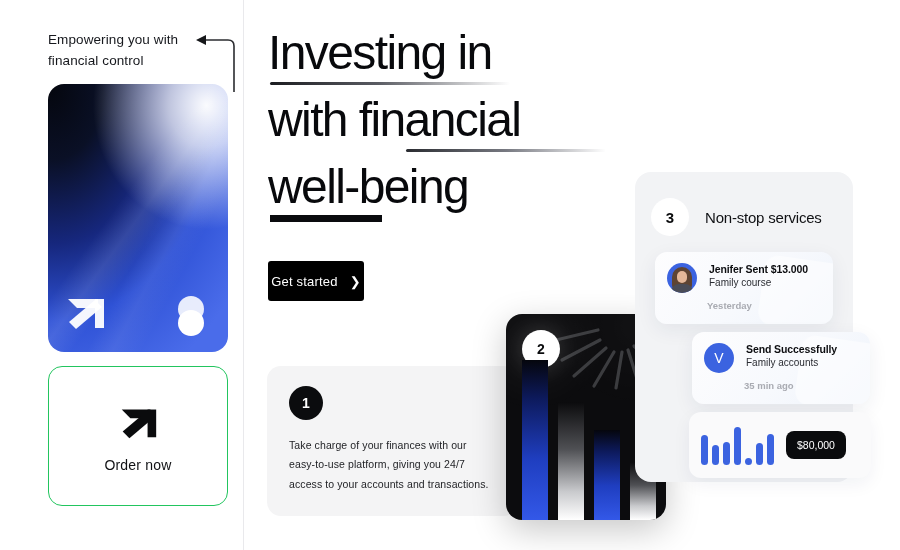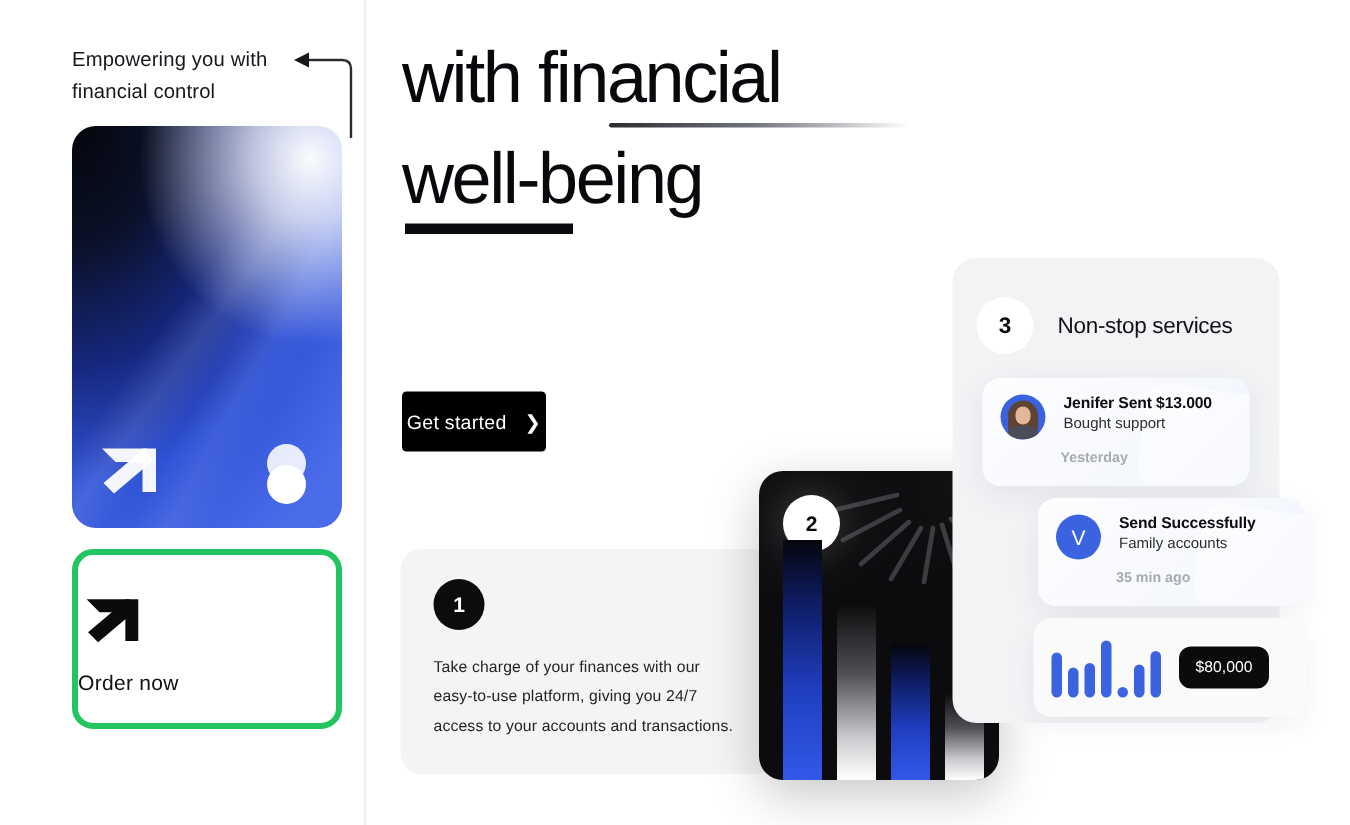--- a/index.html
+++ b/index.html
@@ -37,25 +37,25 @@
   }
   .cc-logo { position: absolute; left: 14px; bottom: 18px; width: 46px; height: 46px; }
   .cc-chip { position: absolute; right: 14px; bottom: 16px; width: 40px; height: 40px; }
   .cc-chip .c1 { position:absolute; left:4px; top:0; width:26px; height:26px; border-radius:50%;
                  background:rgba(255,255,255,.88); }
   .cc-chip .c2 { position:absolute; left:4px; top:14px; width:26px; height:26px; border-radius:50%;
                  background:#ffffff; }
 
   .order-card {
     position: absolute; left: 48px; top: 366px;
-    width: 180px; height: 120px;
-    border: 4px solid #22c55e; border-radius: 14px;
+    width: 180px; height: 140px;
+    border: 1px solid #22c55e; border-radius: 14px;
     background: #fff;
     display: flex; flex-direction: column;
-    align-items: flex-start; justify-content: center; gap: 14px;
+    align-items: center; justify-content: center; gap: 14px;
   }
   .order-card .logo { width: 44px; height: 44px; }
   .order-card .lbl { font-size: 14px; color: #101114; letter-spacing:.2px; }
 
   .vrule { position: absolute; left: 243px; top: 0; width: 1px; height: 550px; background: #e9e9ec; }
 
   
   .headline { position: absolute; left: 268px; top: 26px; width: 400px; }
   .hl-row { position: relative; margin-bottom: 8px; }
   .hl-row .txt {
@@ -208,20 +208,24 @@
       <path d="M33 11 H42 V40 H33 Z" fill="#0a0b0d"></path>
       <path d="M33 12 L40 19 L14 41 L7 34 Z" fill="#0a0b0d"></path>
     </svg>
     <div class="lbl">Order now</div>
   </div>
 
   <div class="vrule"></div>
 
   <div class="headline">
     <div class="hl-row">
+      <div class="txt">Investing in</div>
+      <div class="hl-underline u1"></div>
+    </div>
+    <div class="hl-row">
       <div class="txt">with financial</div>
       <div class="hl-underline u2"></div>
     </div>
     <div class="hl-row">
       <div class="txt">well-being</div>
       <div class="hl-underline u3"></div>
     </div>
   </div>
 
   <button class="cta">
@@ -267,21 +271,21 @@
   <div class="notif n1">
     <div class="sheen"></div>
     <div class="n-row">
       <div class="avatar">
         <div class="hair"></div>
           <div class="face"></div>
           <div class="body"></div>
       </div>
       <div>
         <div class="n-title">Jenifer Sent $13.000</div>
-        <div class="n-sub">Bought support</div>
+        <div class="n-sub">Family course</div>
       </div>
     </div>
     <div class="n-time">Yesterday</div>
   </div>
 
   <div class="notif n2">
     <div class="sheen"></div>
     <div class="n-row">
       <div class="vmark">V</div>
       <div>

